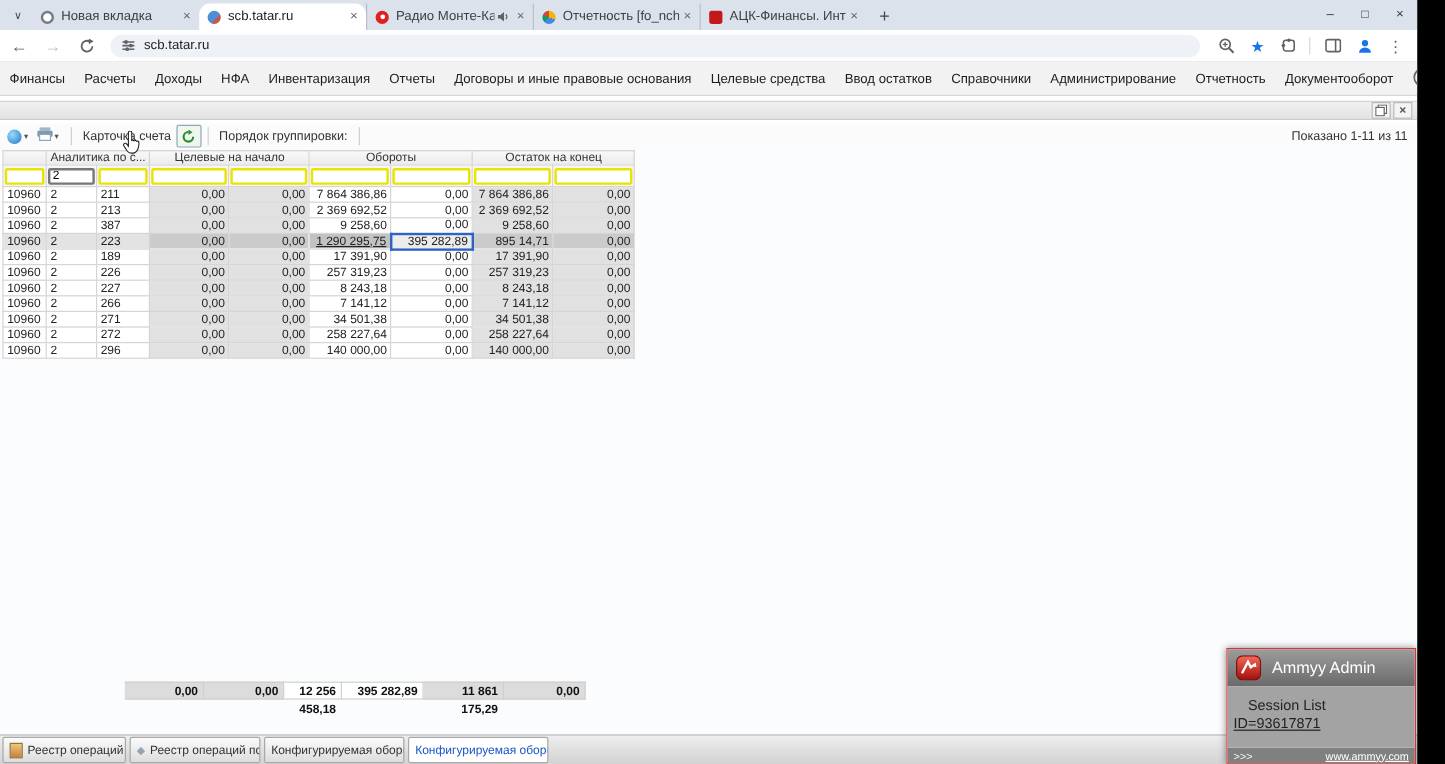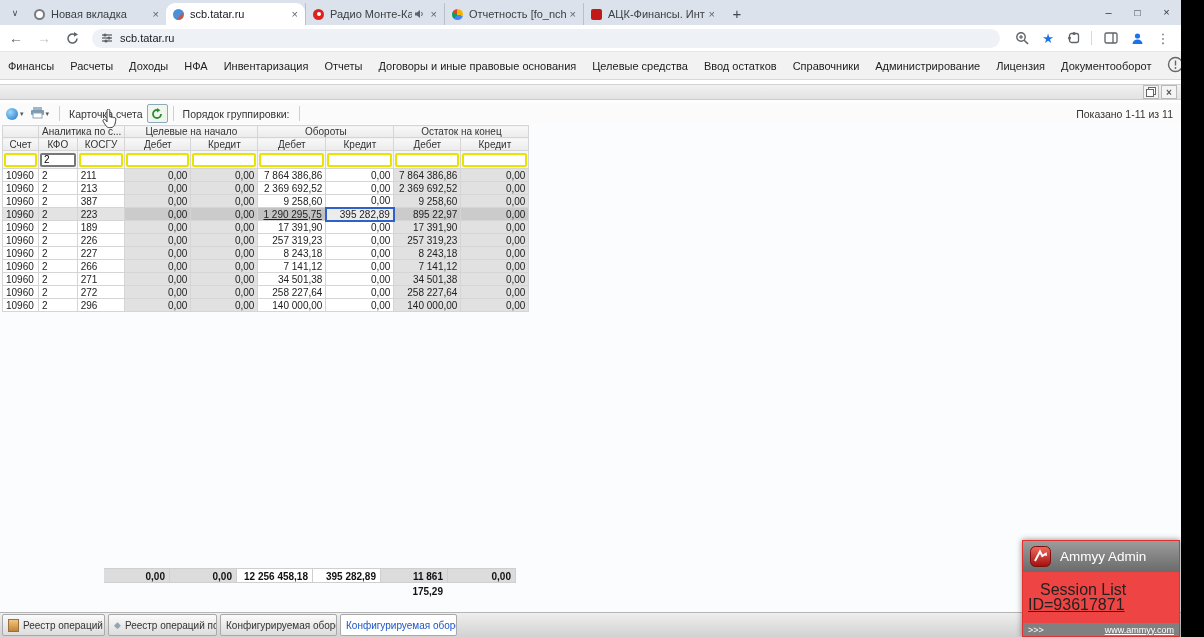--- a/index.html
+++ b/index.html
@@ -105,21 +105,21 @@
   .doc-ic{width:9px;height:11px;background:linear-gradient(#f4c57c,#c08437);border:1px solid #96713d;}
   .dia-ic{color:#97a3b2;font-size:9px;}
   .license{position:absolute;right:162px;top:1px;text-align:right;font-size:8px;line-height:9.5px;color:#3a3a3a;}
 
   
   .ammyy{position:absolute;left:1022px;top:540px;width:158px;height:97px;border:1px solid #e03030;background:#fff;
          box-sizing:border-box;display:flex;flex-direction:column;box-shadow:0 0 6px rgba(0,0,0,.45);}
   .ammyy-title{height:31px;flex:none;background:linear-gradient(#9c9c9c,#6a6a6a);display:flex;align-items:center;
                padding:0 7px;color:#fff;font-size:13.5px;}
   .ammyy-logo{margin-right:9px;display:flex;}
-  .ammyy-body{flex:1;position:relative;font-size:16px;color:#222;background:#ef4444;}
+  .ammyy-body{flex:1;position:relative;font-size:12px;color:#222;background:#a3a3a3;}
   .ammyy-sess{position:absolute;left:17px;top:9px;}
   .ammyy-id{position:absolute;left:5px;top:24px;text-decoration:underline;}
   .ammyy-footer{height:13px;flex:none;background:#808080;display:flex;align-items:center;justify-content:space-between;
                 padding:0 5px;color:#fff;font-size:9px;}
   .ammyy-footer .link{text-decoration:underline;color:#fff;}
 
   .cursor{position:absolute;left:101px;top:109px;z-index:60;}
 </style>
 </head>
 <body>
@@ -234,21 +234,21 @@
           <span class="menu-item">Расчеты</span>
           <span class="menu-item">Доходы</span>
           <span class="menu-item">НФА</span>
           <span class="menu-item">Инвентаризация</span>
           <span class="menu-item">Отчеты</span>
           <span class="menu-item">Договоры и иные правовые основания</span>
           <span class="menu-item">Целевые средства</span>
           <span class="menu-item">Ввод остатков</span>
           <span class="menu-item">Справочники</span>
           <span class="menu-item">Администрирование</span>
-          <span class="menu-item">Лицензия</span>
+          <span class="menu-item">Отчетность</span>
           <span class="menu-item">Документооборот</span>
         </span>
       <div class="menu-right">
         <span>
           <svg width="17" height="17">
               <circle cx="8.5" cy="8.5" r="7" fill="none" stroke="#666" stroke-width="1.4"></circle>
               <line x1="8.5" y1="4.5" x2="8.5" y2="9.5" stroke="#666" stroke-width="1.4"></line>
               <circle cx="8.5" cy="12" r="0.9" fill="#666"></circle>
             </svg>
         </span>
@@ -312,31 +312,20 @@
               <col style="width: 68px;">
             </colgroup>
             <thead>
               <tr class="grp">
                 <th></th>
                 <th colspan="2">Аналитика по с...</th>
                 <th colspan="2">Целевые на начало</th>
                 <th colspan="2">Обороты</th>
                 <th colspan="2">Остаток на конец</th>
               </tr>
-              <tr class="hdr">
-                <th>Счет</th>
-                <th>КФО</th>
-                <th>КОСГУ</th>
-                <th>Дебет</th>
-                <th>Кредит</th>
-                <th>Дебет</th>
-                <th>Кредит</th>
-                <th>Дебет</th>
-                <th>Кредит</th>
-              </tr>
               <tr class="flt">
                 <td><input style=""></td>
                 <td><input class="focused" value="2" style=""></td>
                 <td><input style=""></td>
                 <td><input style=""></td>
                 <td><input style=""></td>
                 <td><input style=""></td>
                 <td><input style=""></td>
                 <td><input style=""></td>
                 <td><input style=""></td>
@@ -377,21 +366,21 @@
                 <td class="num col-gray">0,00</td>
               </tr>
               <tr class="selrow">
                 <td>10960</td>
                 <td>2</td>
                 <td>223</td>
                 <td class="num col-gray">0,00</td>
                 <td class="num col-gray">0,00</td>
                 <td class="num cur">1 290 295,75</td>
                 <td class="num selcell">395 282,89</td>
-                <td class="num col-gray">895 22,97</td>
+                <td class="num col-gray">895 14,71</td>
                 <td class="num col-gray">0,00</td>
               </tr>
               <tr>
                 <td>10960</td>
                 <td>2</td>
                 <td>189</td>
                 <td class="num col-gray">0,00</td>
                 <td class="num col-gray">0,00</td>
                 <td class="num">17 391,90</td>
                 <td class="num">0,00</td>
@@ -464,21 +453,21 @@
                 <td class="num col-gray">140 000,00</td>
                 <td class="num col-gray">0,00</td>
               </tr>
             </tbody>
           </table>
         </div>
       <div class="totals">
           <div class="spacer"></div>
           <div class="tot-cell" style="width: 66px; background: rgb(220, 220, 220);">0,00</div>
           <div class="tot-cell" style="width: 67px; background: rgb(220, 220, 220);">0,00</div>
-          <div class="tot-cell" style="width: 76px; background: rgb(255, 255, 255);">12 256 458,18</div>
+          <div class="tot-cell" style="width: 48px; background: rgb(255, 255, 255);">12 256 458,18</div>
           <div class="tot-cell" style="width: 68px; background: rgb(255, 255, 255);">395 282,89</div>
           <div class="tot-cell" style="width: 67px; background: rgb(220, 220, 220);">11 861 175,29</div>
           <div class="tot-cell" style="width: 68px; background: rgb(220, 220, 220);">0,00</div>
         </div>
     </div>
 
     <div class="taskbar">
       <span style="display:flex;">
           <div class="task-btn" style="width: 103px;">
             <span class="ticon">

